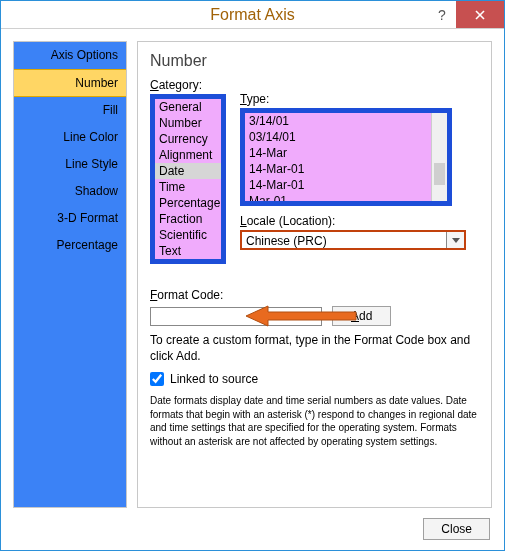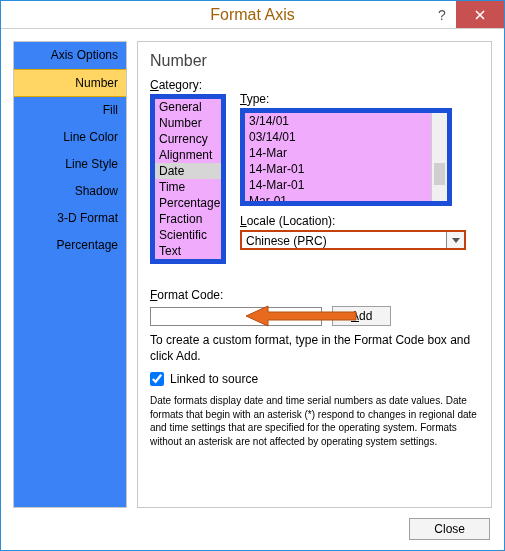--- a/index.html
+++ b/index.html
@@ -35,21 +35,21 @@
   .ddbtn svg { width: 8px; height: 5px; }
   .fc-row { display: flex; align-items: center; gap: 10px; margin-top: 4px; }
   .fc-input { border: 1px solid #888; width: 172px; height: 19px; padding: 1px 4px; font-size: 12px; background: #cde3ff; }
   .fc-input::selection { background: #3399ff; color: #fff; }
   .btn { border: 1px solid #a0a0a0; background: #f4f4f4; padding: 2px 18px; font-size: 12px; cursor: pointer; }
   .help1 { font-size: 12px; margin: 6px 0 8px 0; line-height: 1.35; }
   .chk { display: flex; align-items: center; gap: 6px; margin-bottom: 8px; }
   .chk input { width: 14px; height: 14px; margin: 0; }
   .help2 { font-size: 10px; line-height: 1.35; }
   .footer { display: flex; justify-content: flex-end; padding: 10px 14px; border-top: 0; }
-  .footer .btn { padding: 3px 24px; }
+  .footer .btn { padding: 3px 17px; }
   .arrow-overlay { position: absolute; pointer-events: none; }
 </style>
 </head>
 <body>
 
 <div class="window">
   <div class="titlebar">
     <div class="title">Format Axis</div>
     <div class="controls">
       <div class="help-btn">?</div>

